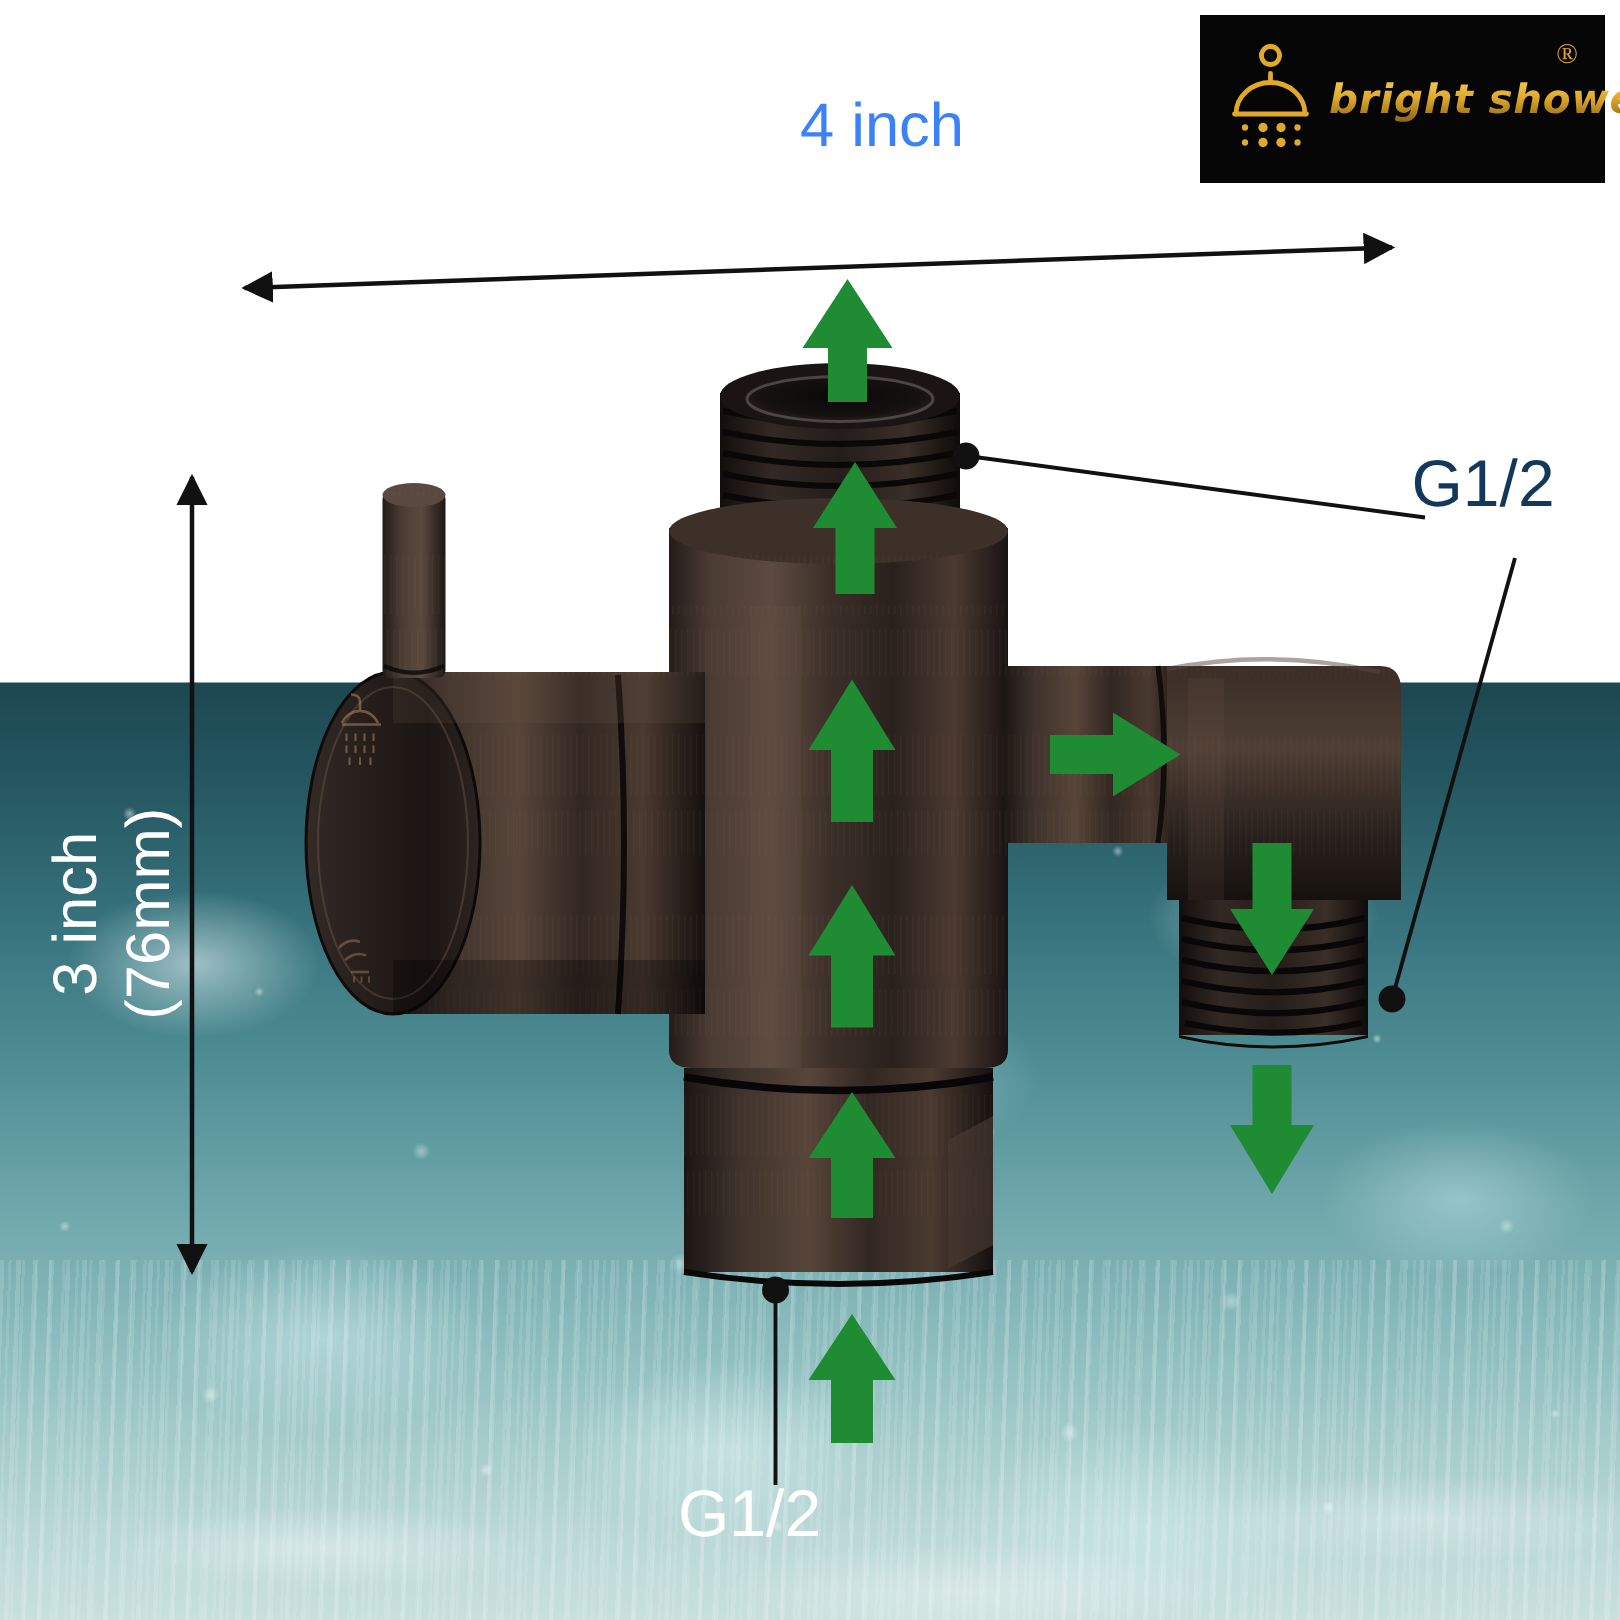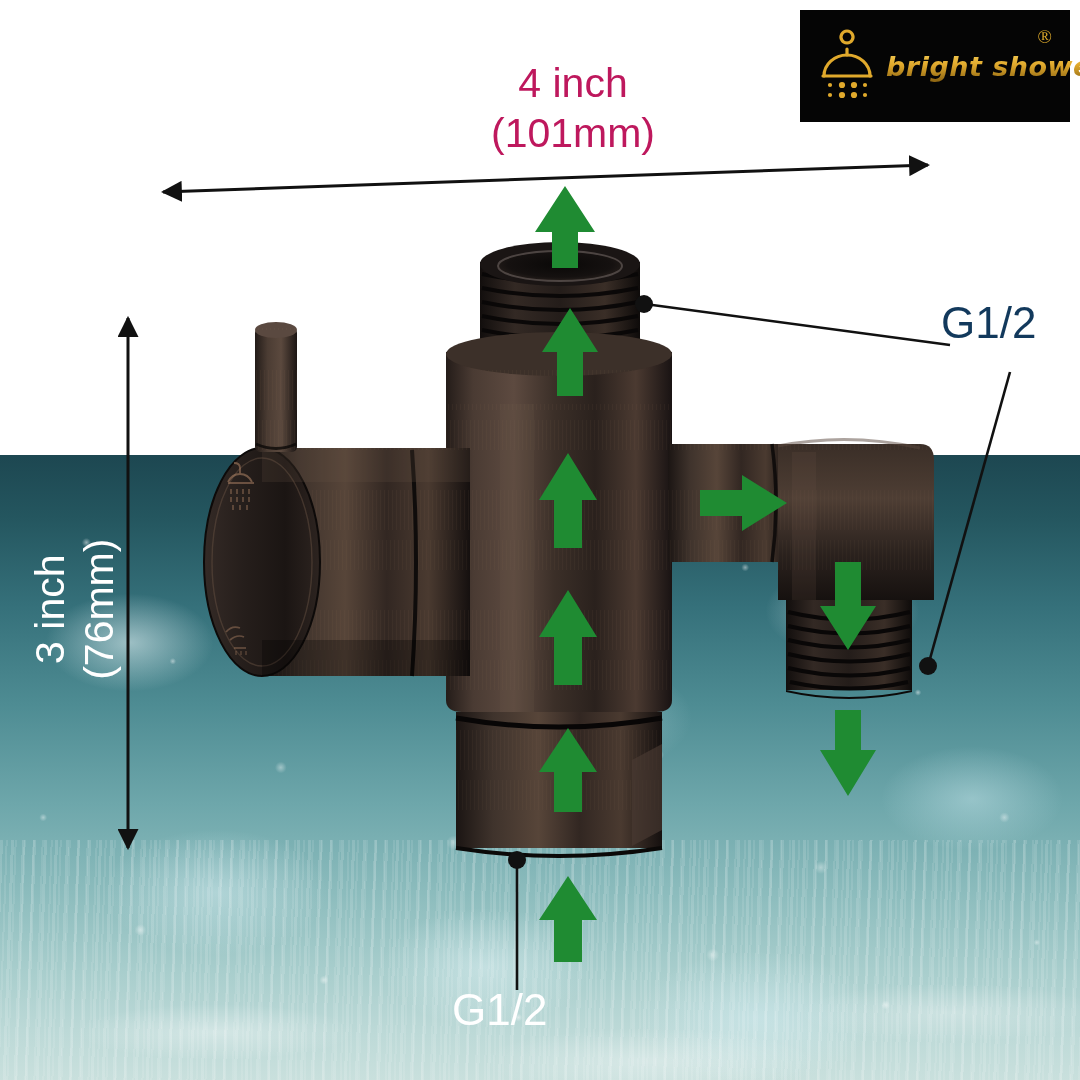--- a/index.html
+++ b/index.html
@@ -113,24 +113,24 @@
     position: absolute;
     right: 18px; top: 16px;
     color: #d9a62a;
     font-size: 19px;
     font-family: "Liberation Serif", serif;
   }
 
   
   .dim-top {
     position: absolute;
-    left: 443px; top: 58px;
+    left: 458px; top: 58px;
     width: 260px;
     text-align: center;
-    color: #be185d;
+    color: #3b82f6;
     font-size: 41px;
     line-height: 1.22;
     font-family: "Liberation Sans", sans-serif;
   }
   .dim-left {
     position: absolute;
     left: -55px; top: 560px;
     width: 260px;
     text-align: center;
     color: #ffffff;
@@ -382,21 +382,20 @@
       <path d="M787 503 L742 531 L742 516 L700 516 L700 490 L742 490 L742 475 Z"></path>
 
       <path d="M848 650 L820 606 L835 606 L835 562 L861 562 L861 606 L876 606 Z"></path>
 
       <path d="M848 796 L820 750 L835 750 L835 710 L861 710 L861 750 L876 750 Z"></path>
     </g>
   </svg>
 
   <div class="dim-top">
     <div>4 inch</div>
-    <div>(101mm)</div>
   </div>
 
   <div class="dim-left">
     <span>3 inch</span>
     <span>(76mm)</span>
   </div>
 
   <div class="label-g12-right">G1/2</div>
 
   <div class="label-g12-bottom">G1/2</div>

